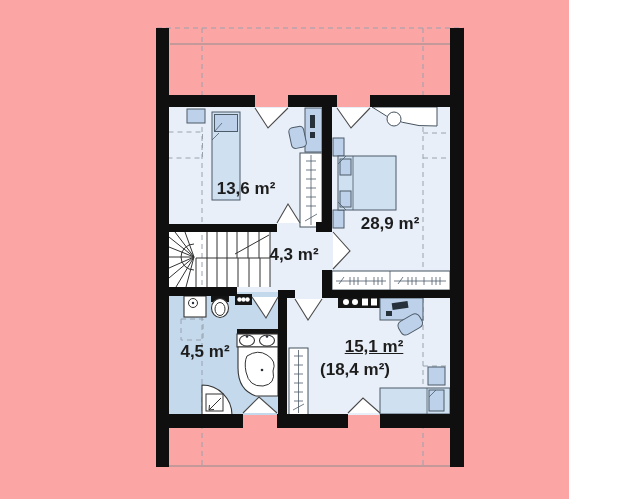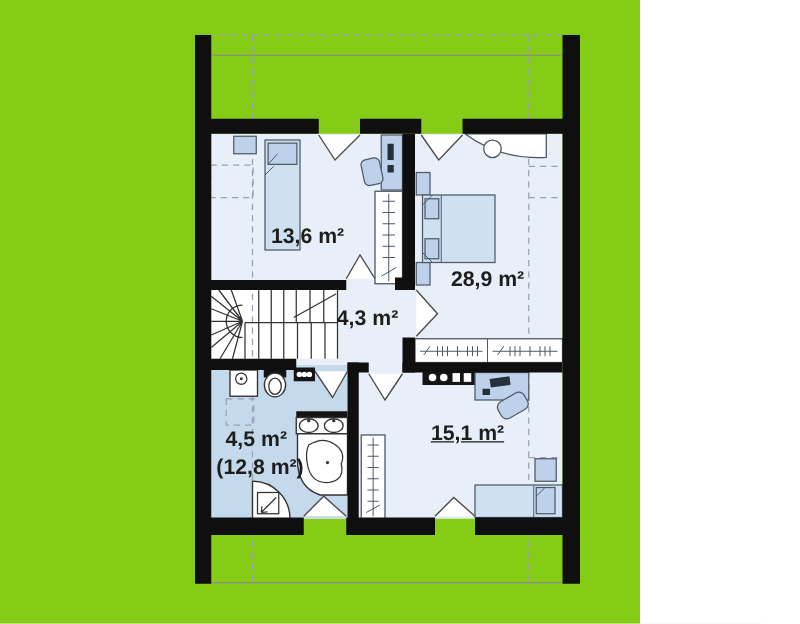--- a/index.html
+++ b/index.html
@@ -1,16 +1,16 @@
 <!DOCTYPE html>
 <html style="--wall: #0f0f0f; --room-fill: #e9eff8; --bathroom-fill: #c5d9ed; --furniture-fill: #bdd2ea; --label-text: #1d1d1d;"><head>
 <meta charset="utf-8">
 <style>
   html,body{margin:0;padding:0;background:#fff;}
-  .stage{position:relative;width:512px;height:499px;background:#84cc16;
+  .stage{position:relative;width:569px;height:499px;background:#fca5a5;
          font-family:"Liberation Sans",sans-serif;overflow:hidden;}
   .plan-svg{position:absolute;left:0;top:0;}
   
   .wall{fill:var(--wall,#0f0f0f);}
   .roomfill{fill:var(--room-fill,#e9eff8);}
   .bathfill{fill:var(--bathroom-fill,#c5d9ed);}
   .stairfill{fill:#ffffff;}
   .furn{fill:var(--furniture-fill,#bdd2ea);stroke:#4d5a68;stroke-width:1;}
   .furnlight{fill:#cfe0f1;stroke:#4d5a68;stroke-width:1;}
   .whitef{fill:#ffffff;stroke:#45525f;stroke-width:1;}
@@ -199,16 +199,16 @@
     <path class="door" d="M295,299 L308,320 L322,299"></path>
     <path class="door" d="M243,413 L259,397 L277,413"></path>
     <path class="door" d="M348,413 L363,398 L380,413"></path>
   </g>
 </svg>
 
 <div class="lbl l-r13a">13,6 m²</div>
 <div class="lbl l-r16a">28,9 m²</div>
 <div class="lbl l-hall">4,3 m²</div>
 <div class="lbl l-batha">4,5 m²</div>
-<div class="lbl l-bathb">(12,8 m²)</div>
 <div class="lbl l-r15a">15,1 m²</div>
+<div class="lbl l-r15b">(18,4 m²)</div>
 
 </div>
 
 </body></html>

